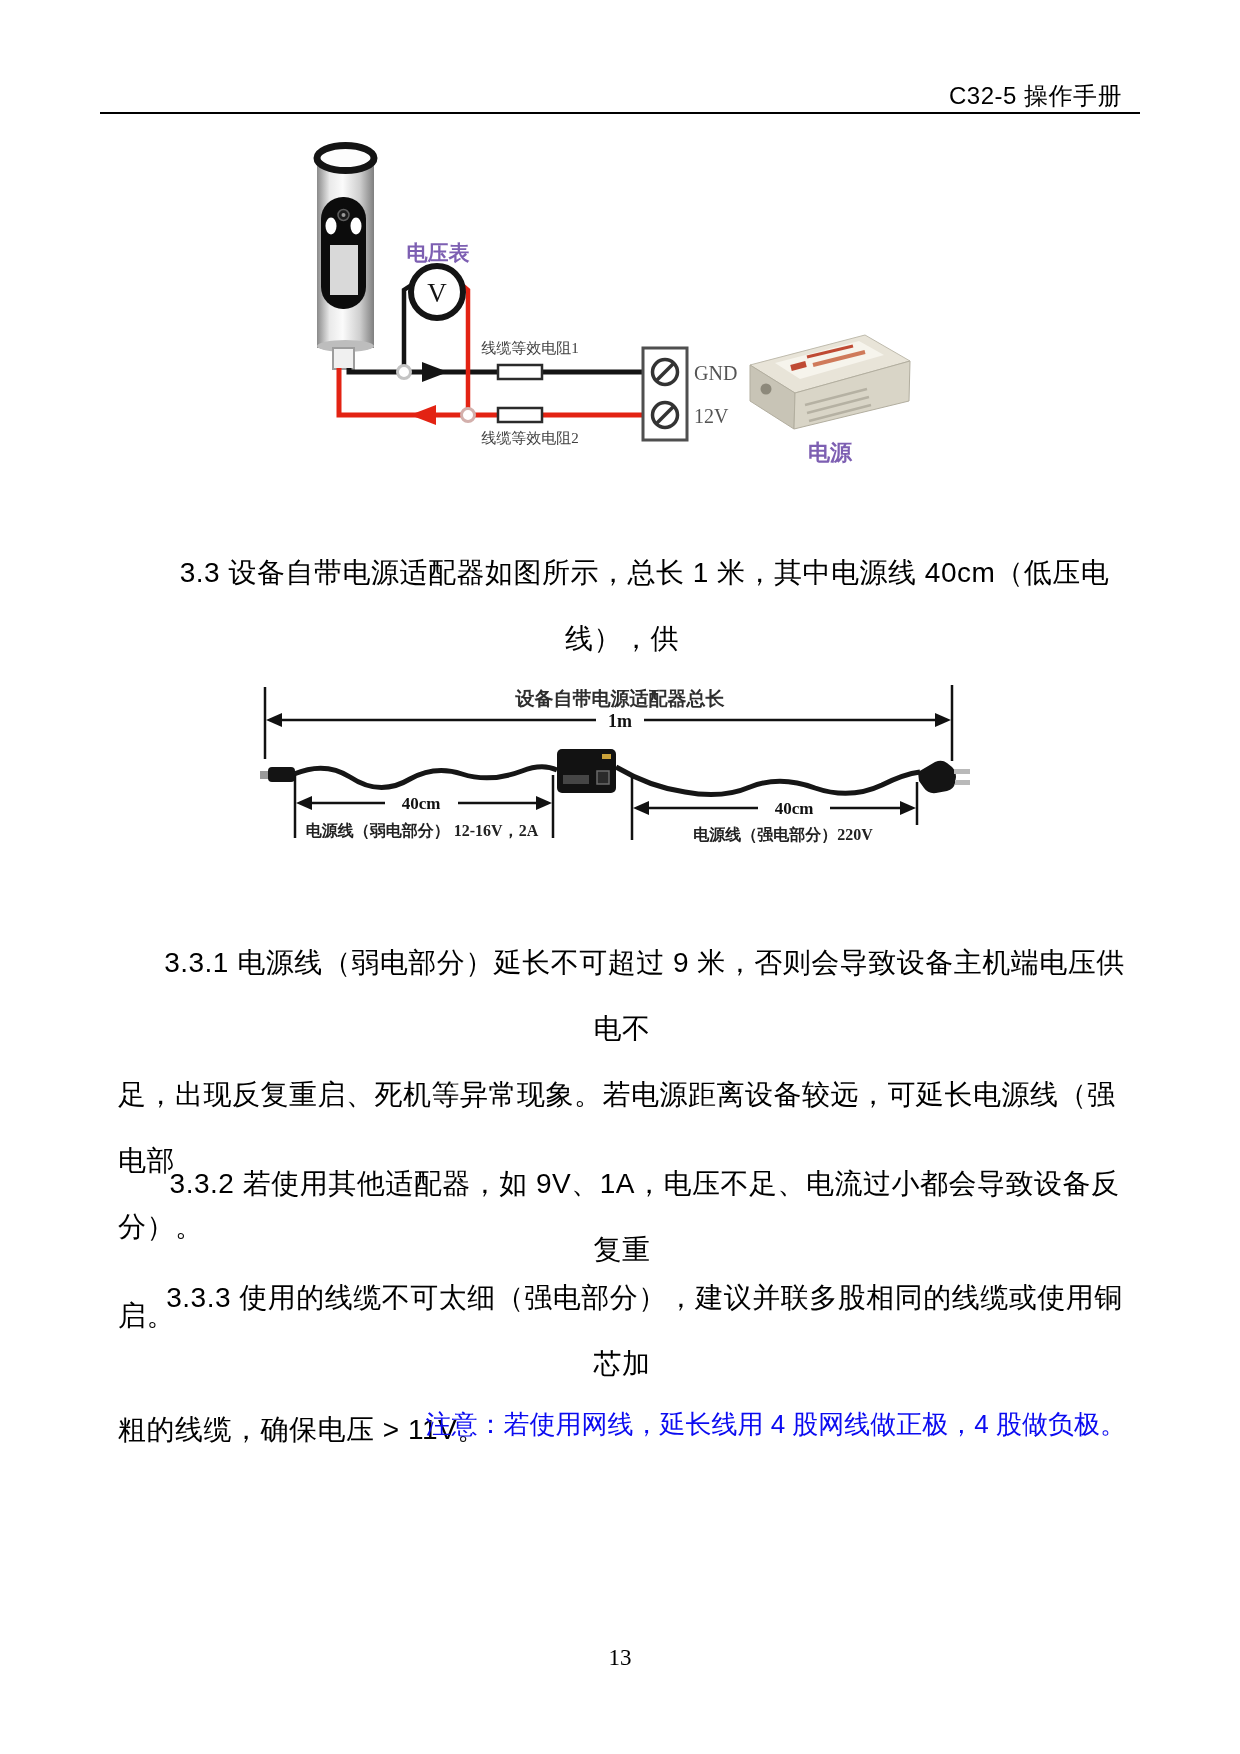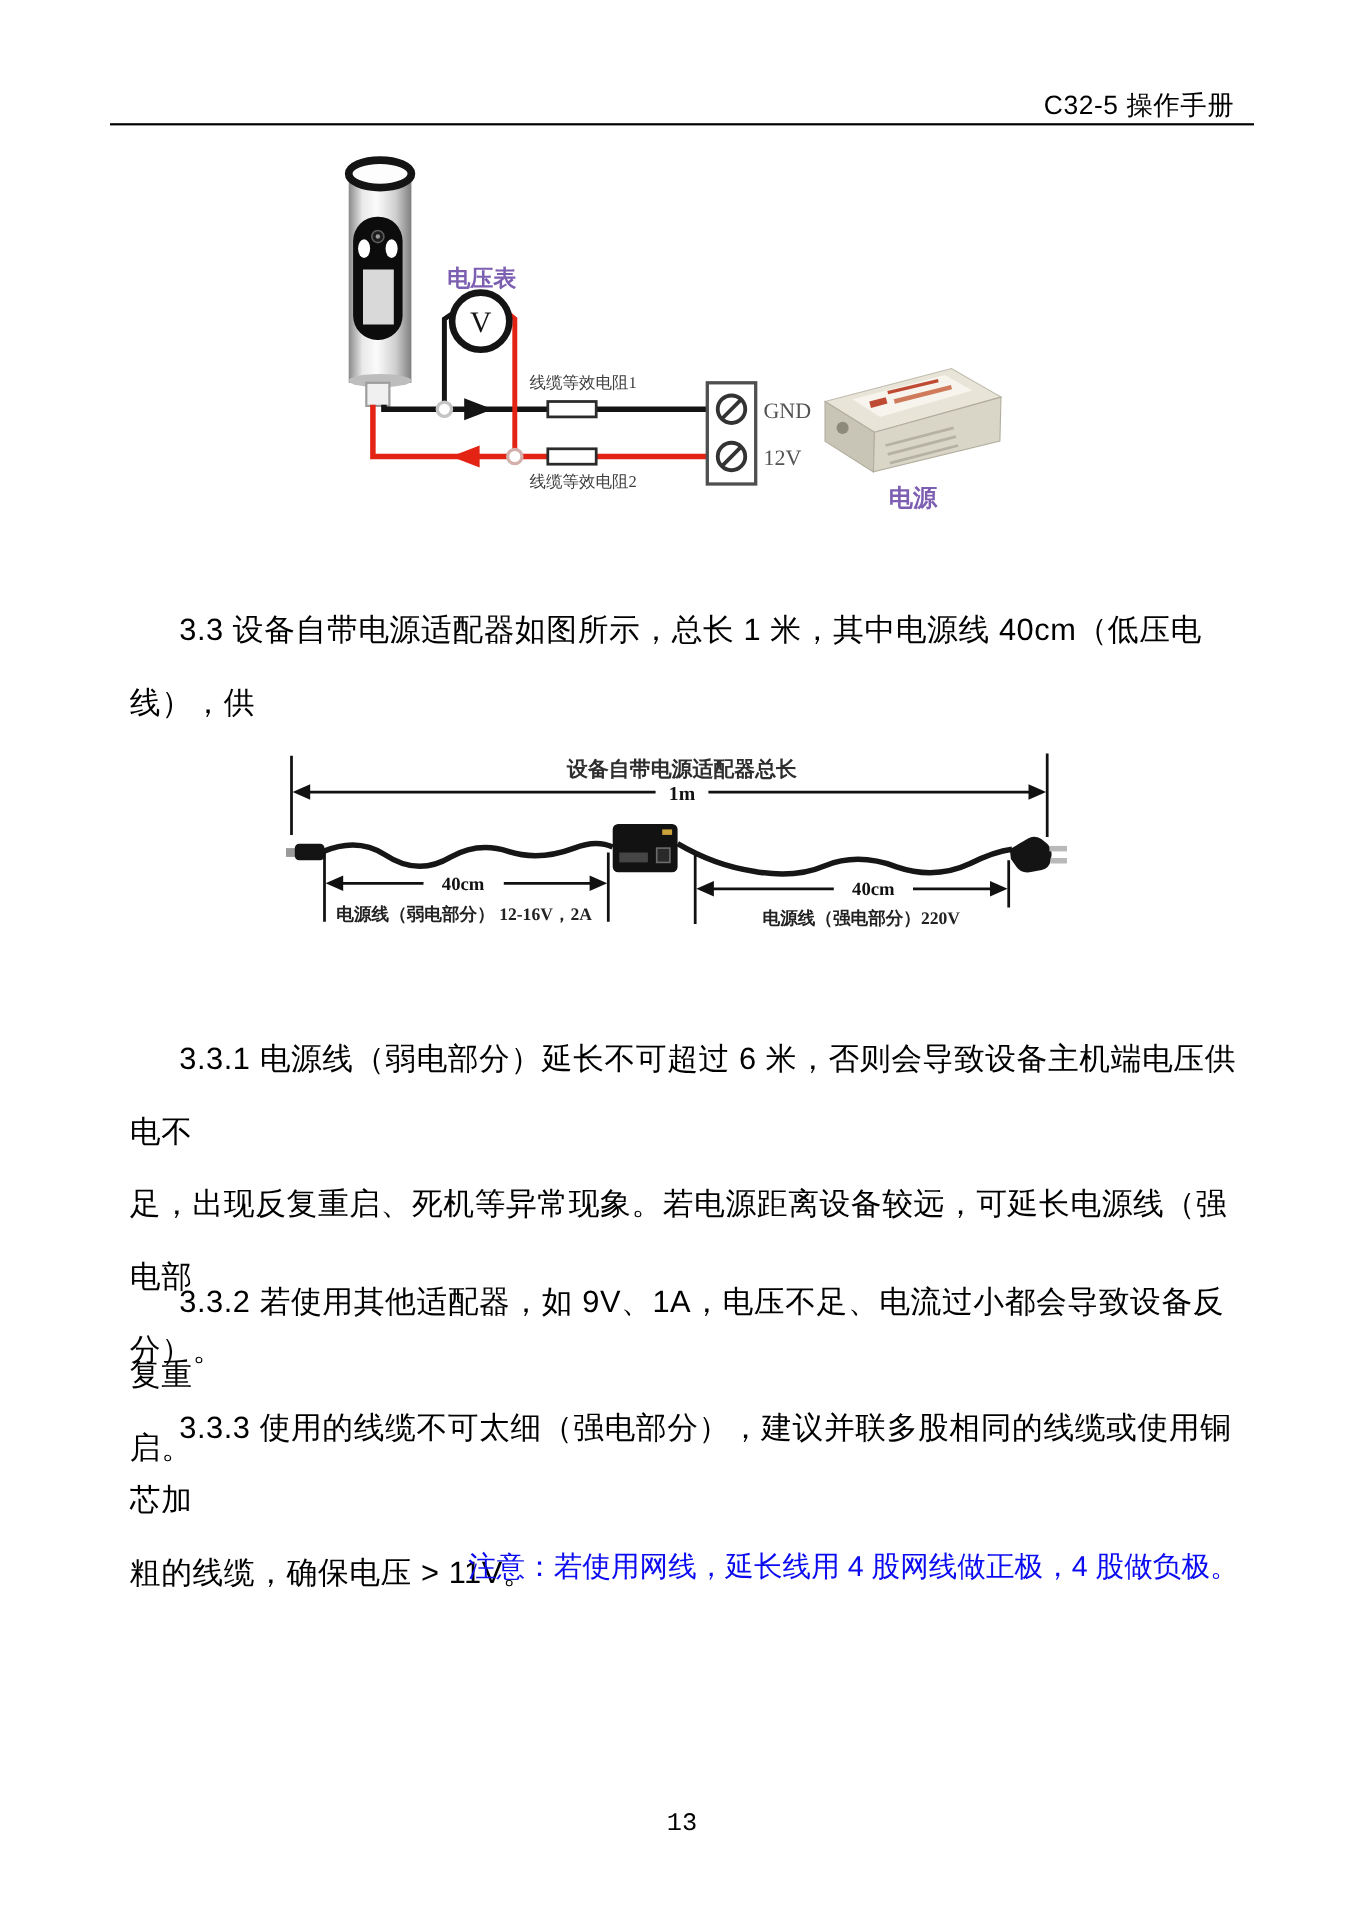--- a/index.html
+++ b/index.html
@@ -4,24 +4,24 @@
 <style>
   html,body{margin:0;padding:0;background:#fff;}
   .page{position:relative;width:1240px;height:1754px;background:#ffffff;overflow:hidden;
         font-family:"Liberation Sans",sans-serif;color:#000;}
   .hdr-title{position:absolute;top:80px;right:118px;font-size:24px;letter-spacing:0.5px;color:#000;}
   .hdr-rule{position:absolute;top:112px;left:100px;width:1040px;border-top:2.5px solid #000;}
   .fig{position:absolute;}
   .para{position:absolute;left:118px;width:1008px;font-size:28px;line-height:66px;
         letter-spacing:0.5px;text-align:left;}
   .para .ln{display:block;}
-  .para .first{text-indent:45px;}
+  .para .first{text-indent:45px;text-align:center;}
   .note{position:absolute;left:118px;width:1008px;text-align:right;font-size:26px;line-height:40px;}
   .footer{position:absolute;top:1645px;left:0;width:100%;text-align:center;
-          font-family:Liberation Mono, monospace;font-size:23px;}
+          font-family:Liberation Serif, serif;font-size:23px;}
   svg text{font-family:"Liberation Serif","DejaVu Serif",serif;}
 </style>
 </head>
 <body>
 
 <div class="page">
 
   <div class="hdr-title">C32-5 操作手册</div>
   <div class="hdr-rule"></div>
 
@@ -148,21 +148,21 @@
       <line x1="414" y1="133" x2="528" y2="133" stroke="#111" stroke-width="2.5"></line>
       <line x1="600" y1="133" x2="675" y2="133" stroke="#111" stroke-width="2.5"></line>
       <polygon points="403,133 419,126 419,140" fill="#111"></polygon>
       <polygon points="686,133 670,126 670,140" fill="#111"></polygon>
     </g>
     <text x="564" y="139" font-size="17" font-weight="bold" text-anchor="middle" fill="#111">40cm</text>
     <text x="553" y="165" font-size="16" font-weight="bold" text-anchor="middle" fill="#222">电源线（强电部分）220V</text>
   </svg>
 
   <div class="para" style="top:930px;">
-    <span class="ln first">3.3.1 电源线（弱电部分）延长不可超过 6 米，否则会导致设备主机端电压供电不</span>
+    <span class="ln first">3.3.1 电源线（弱电部分）延长不可超过 9 米，否则会导致设备主机端电压供电不</span>
     <span class="ln">足，出现反复重启、死机等异常现象。若电源距离设备较远，可延长电源线（强电部</span>
     <span class="ln">分）。</span>
   </div>
 
   <div class="para" style="top:1151px;">
     <span class="ln first">3.3.2 若使用其他适配器，如 9V、1A，电压不足、电流过小都会导致设备反复重</span>
     <span class="ln">启。</span>
   </div>
 
   <div class="para" style="top:1265px;">

